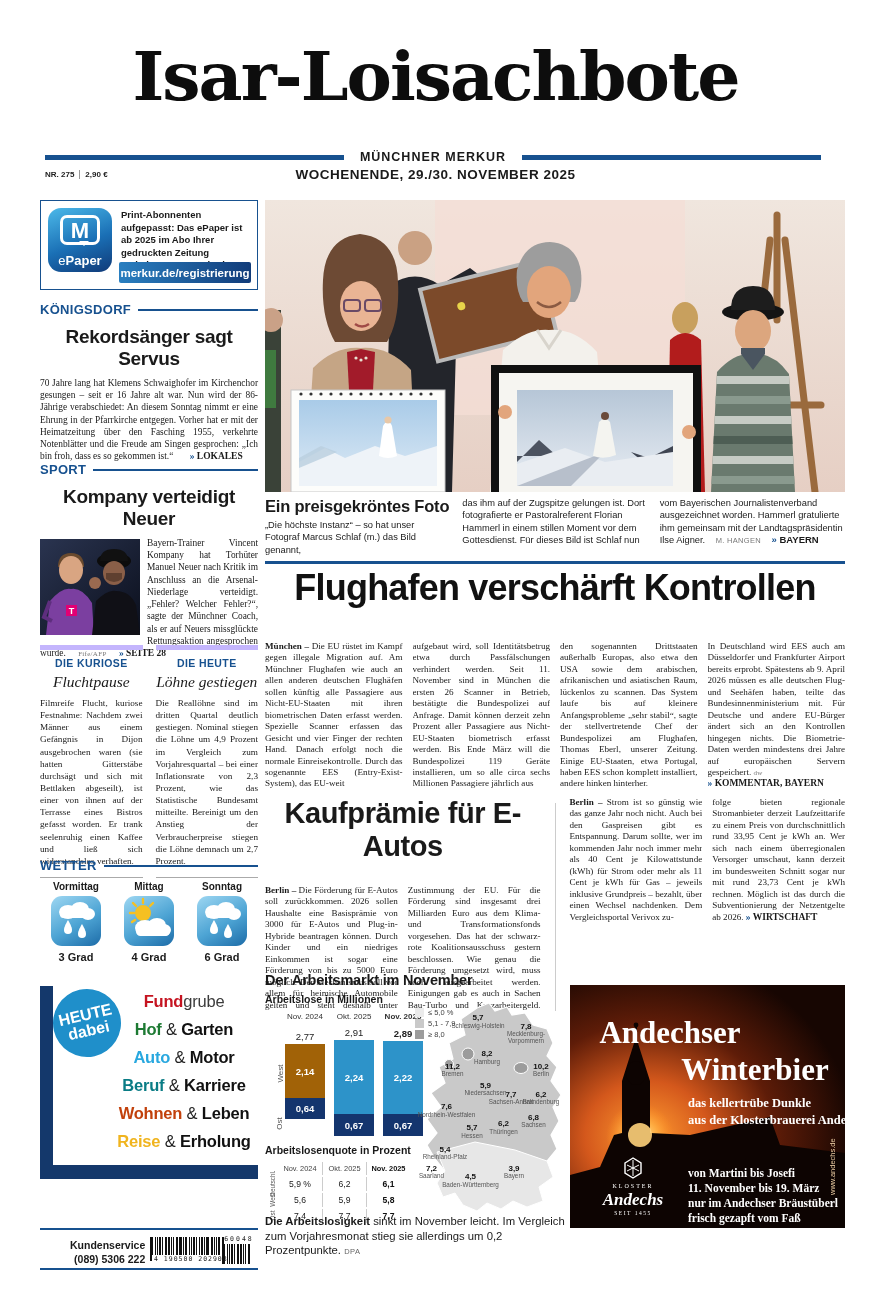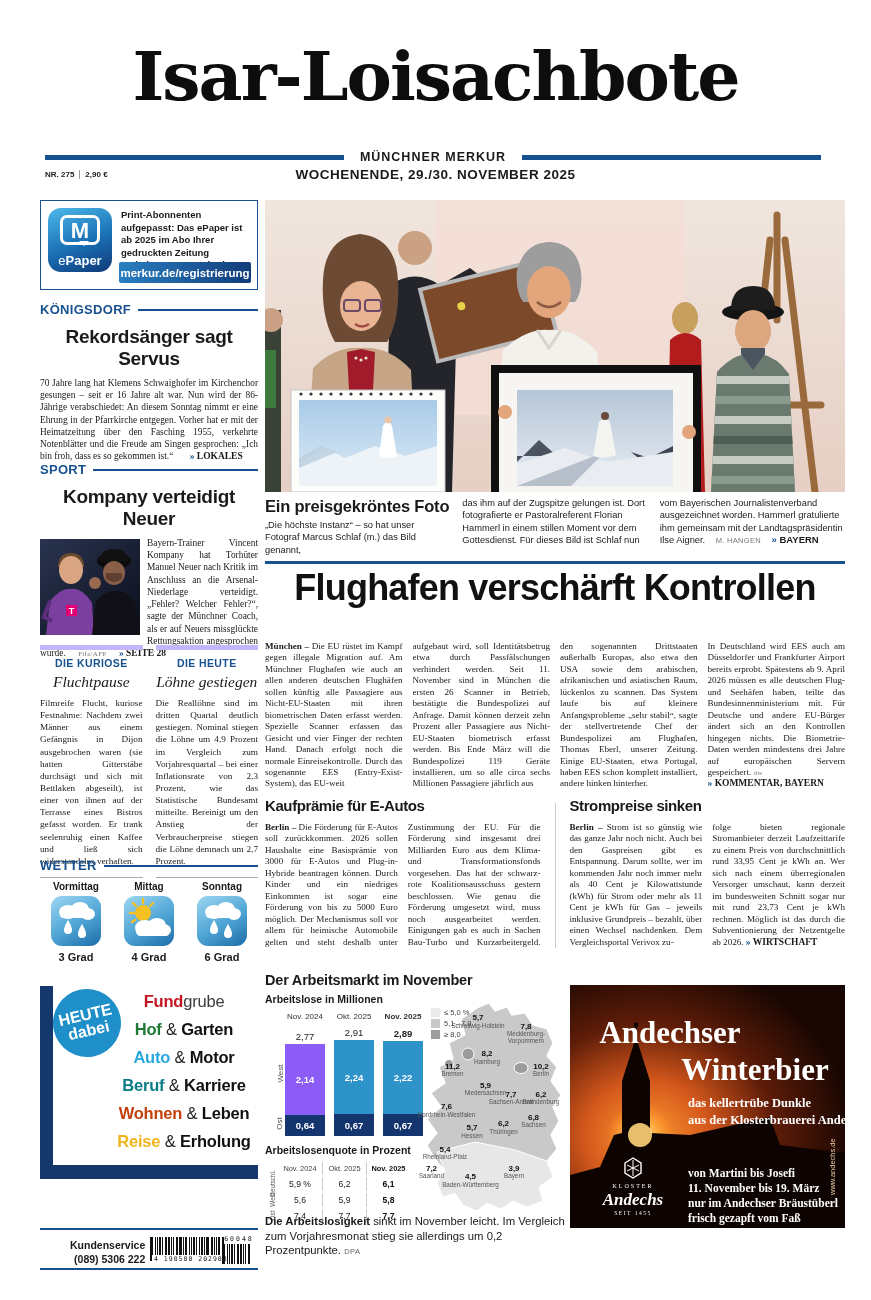--- a/index.html
+++ b/index.html
@@ -96,40 +96,40 @@
   .lead-hl { position:absolute; top:567px; left:0; width:580px; text-align:center;
     font-size:36px; font-weight:700; letter-spacing:-.8px; color:#111; }
   .lead-sub { position:absolute; top:612px; left:0; width:580px; text-align:center; font-size:17px; letter-spacing:-.2px; }
 
   .body4 { position:absolute; top:641px; left:0; width:580px; height:152px; display:grid; grid-template-columns:repeat(4,1fr); column-gap:10px; overflow:hidden; }
   .colp { font-size:9.1px; line-height:1.26; overflow:hidden; }
   .dl { font-weight:700; }
 
   .subrow { position:absolute; top:797px; left:0; width:580px; display:flex; gap:14px; }
   .subart { width:283px; }
-  .subart h2 { text-align:left; font-size:15px; font-weight:700; letter-spacing:-.4px; margin-bottom:8px; }
+  .subart h2 { text-align:center; font-size:29px; font-weight:700; letter-spacing:-.4px; margin-bottom:22px; }
   .subcols { display:grid; grid-template-columns:1fr 1fr; column-gap:10px; height:126px; overflow:hidden; }
   .vsep { width:1px; background:#ccc; margin-top:6px; }
 
   .graphic { position:absolute; top:972px; left:0; width:300px; }
   .g-title { font-weight:700; font-size:14.5px; letter-spacing:-.2px; }
   .g-sub { font-weight:700; font-size:10.5px; margin-top:5px; }
   .bar-wrap { position:absolute; top:40px; left:20px; width:140px; height:124px; }
   .bar-chart { position:absolute; bottom:0; left:0; display:flex; gap:9px; height:124px; align-items:flex-end; }
   .bar-col { position:relative; width:40px; height:124px; }
   .bar-cat { position:absolute; top:0; left:-6px; right:-6px; text-align:center; font-size:8px; color:#333; }
   .bar-col.last .bar-cat, .bar-col.last .bar-total, .bar-col.last { font-weight:700; }
   .bar-total { position:absolute; left:0; right:0; text-align:center; font-size:9.5px; color:#222; }
   .bar-stack { position:absolute; bottom:0; left:0; right:0; display:flex; flex-direction:column; }
   .seg { display:flex; align-items:center; justify-content:center; color:#fff; font-weight:700; font-size:9.5px; }
   .axis-lab { position:absolute; font-size:8px; color:#555; transform:rotate(-90deg); transform-origin:center; }
 
   .map-zone { position:absolute; top:28px; left:150px; width:150px; height:212px; }
   .map-legend { position:absolute; top:8px; left:0; z-index:2; }
-  .lg-row { display:flex; align-items:center; gap:4px; margin-bottom:2px;margin-left:16px; }
+  .lg-row { display:flex; align-items:center; gap:4px; margin-bottom:2px; }
   .lg-sw { width:9px; height:9px; }
   .lg-tx { font-size:7.5px; color:#444; }
   .map-labels div.sl { position:absolute; transform:translate(-50%,-50%); text-align:center; line-height:1.05; z-index:1; }
   .sl .v { font-weight:700; font-size:8px; color:#111; }
   .sl .n { font-size:6.3px; color:#555; }
 
   .q-table { position:absolute; top:172px; left:0; width:152px; }
   .qt-title { font-weight:700; font-size:10.5px; margin-bottom:4px; }
   .tr { display:flex; align-items:center; }
   .tr .tl { width:13px; height:16px; position:relative; }
@@ -481,41 +481,40 @@
     <div class="subrow">
       <div class="subart">
         <h2>Kaufprämie für E-Autos</h2>
         <div class="subcols serif">
           <div class="colp just"><span class="dl">Berlin – </span><span>Die Förderung für E-Autos soll zurückkommen. 2026 sollen Haushalte eine Basisprämie von 3000 für E-Autos und Plug-in-Hybride beantragen können. Durch Kinder und ein niedriges Einkommen ist sogar eine Förderung von bis zu 5000 Euro möglich. Der Mechanismus soll vor allem für heimische Automobile gelten und steht deshalb unter Vorbehalt der</span></div>
           <div class="colp just"><span>Zustimmung der EU. Für die Förderung sind insgesamt drei Milliarden Euro aus dem Klima- und Transformationsfonds vorgesehen. Das hat der schwarz-rote Koalitionsausschuss gestern beschlossen. Wie genau die Förderung umgesetzt wird, muss noch ausgearbeitet werden. Einigungen gab es auch in Sachen Bau-Turbo und Kurzarbeitergeld.</span> <span class="ref"><span class="chev">»</span> <span>WIRTSCHAFT</span></span></div>
         </div>
       </div>
       <div class="vsep"></div>
       <div class="subart">
-        <h2>Strompreise sinken</h2>
         <div class="subcols serif">
           <div class="colp just"><span class="dl">Berlin – </span><span>Strom ist so günstig wie das ganze Jahr noch nicht. Auch bei den Gaspreisen gibt es Entspannung. Darum sollte, wer im kommenden Jahr noch immer mehr als 40 Cent je Kilowattstunde (kWh) für Strom oder mehr als 11 Cent je kWh für Gas – jeweils inklusive Grundpreis – bezahlt, über einen Wechsel nachdenken. Dem Vergleichsportal Verivox zu-</span></div>
           <div class="colp just"><span>folge bieten regionale Stromanbieter derzeit Laufzeittarife zu einem Preis von durchschnittlich rund 33,95 Cent je kWh an. Wer sich nach einem überregionalen Versorger umschaut, kann derzeit im bundesweiten Schnitt sogar nur mit rund 23,73 Cent je kWh rechnen. Möglich ist das durch die Subventionierung der Netzentgelte ab 2026.</span> <span class="ref"><span class="chev">»</span> <span>WIRTSCHAFT</span></span></div>
         </div>
       </div>
     </div>
 
     <div class="graphic">
       <div class="g-title">Der Arbeitsmarkt im November</div>
       <div class="g-sub">Arbeitslose in Millionen</div>
 
       <div class="bar-wrap">
         <div class="axis-lab" style="left:-14px;bottom:58px">West</div>
         <div class="axis-lab" style="left:-12px;bottom:8px">Ost</div>
         <div class="bar-chart">
             <div class="bar-col">
               <div class="bar-cat">Nov. 2024</div>
               <div class="bar-total" style="bottom:94px">2,77</div>
               <div class="bar-stack" style="height:92px">
-                <div class="seg" style="height:71px;background:#8b5cf6">2,14</div>
+                <div class="seg" style="height:54px;background:#a16207">2,14</div>
                 <div class="seg" style="height:21px;background:#14356e">0,64</div>
               </div>
             </div>
             <div class="bar-col">
               <div class="bar-cat">Okt. 2025</div>
               <div class="bar-total" style="bottom:98px">2,91</div>
               <div class="bar-stack" style="height:96px">
                 <div class="seg" style="height:74px;background:#2d93c9">2,24</div>
                 <div class="seg" style="height:22px;background:#14356e">0,67</div>
               </div>

